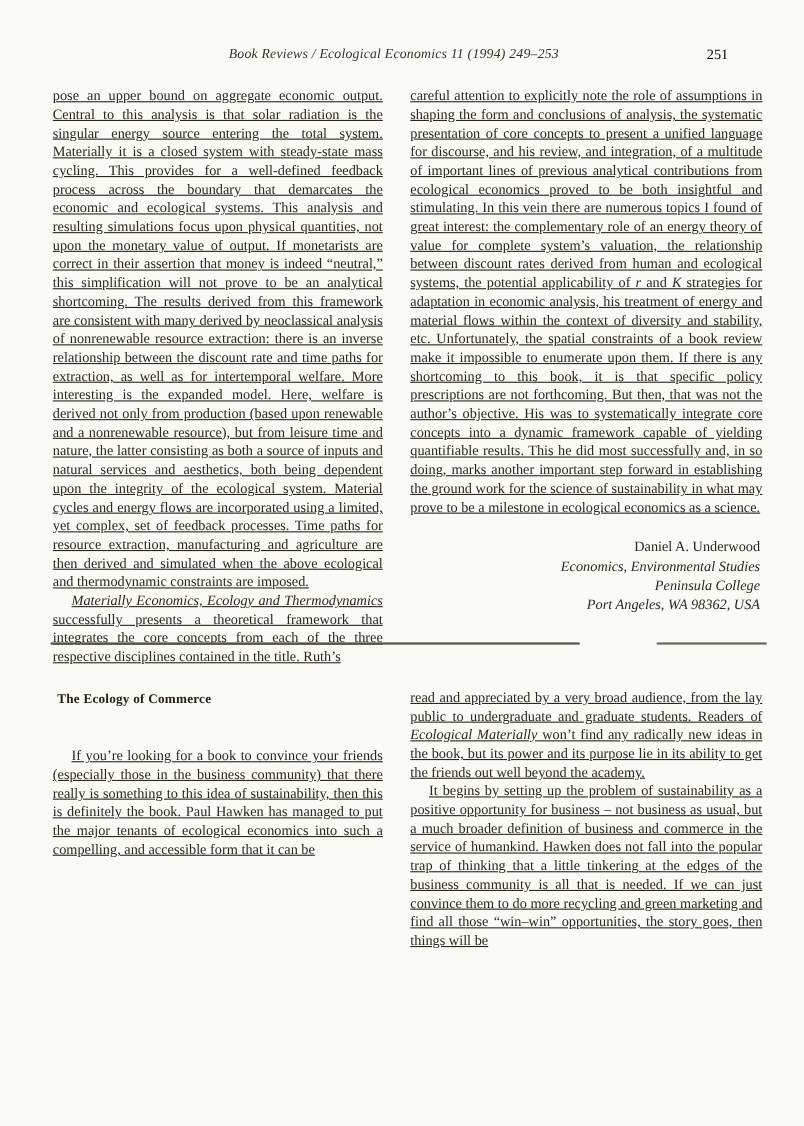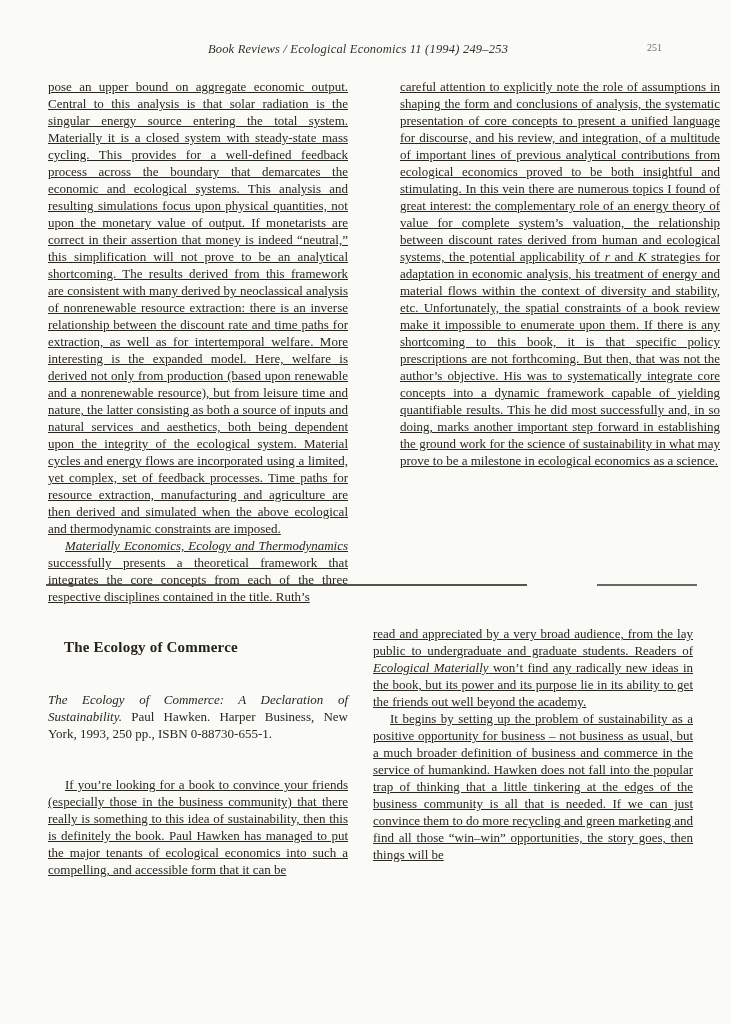--- a/index.html
+++ b/index.html
@@ -19,30 +19,30 @@
     position: absolute; top: 42px; left: 0; width: 716px;
     text-align: center;
     font-style: italic;
     font-size: 12.5px;
     letter-spacing: 0.2px;
     color: #35302a;
   }
   .page-number {
     position: absolute; top: 42px; right: 69px;
     font-style: normal;
-    font-size: 10px;
-    color: #737373;
+    font-size: 13px;
+    color: #000000;
   }
   .col {
     position: absolute;
     font-size: 13px;
     line-height: 17px;
   }
   .r1-left  { left: 48px;  top: 78px;  width: 300px; }
-  .r1-right { left: 373px; top: 78px;  width: 320px; margin-left: 27px; }
+  .r1-right { left: 373px; top: 78px;  width: 320px; }
   .r2-left  { left: 48px;  top: 623px; width: 300px; }
   .r2-right { left: 373px; top: 625px; width: 320px; }
   p.para {
     margin: 0;
     text-align: justify;
     text-justify: inter-word;
     text-decoration: underline;
   }
   .indent { text-indent: 17px; }
   em.btitle { font-style: italic; }
@@ -54,22 +54,22 @@
     font-size: 13px;
   }
   .signature .aff { font-style: italic; }
   .divider {
     position: absolute; top: 584px; height: 2px;
     background: #57524b;
   }
   .divider.seg-a { left: 46px;  width: 481px; }
   .divider.seg-b { left: 597px; width: 100px; background: #6d675f; }
   h2.review-heading {
-    margin: 16px;
-    font-size: 15px;
+    margin: 4px;
+    font-size: 12px;
     font-weight: bold;
     color: #262119;
     letter-spacing: 0.2px;
   }
   p.citation {
     margin: 35px 0 0 0;
     text-align: justify;
     font-size: 13px;
     line-height: 17px;
   }
@@ -89,30 +89,33 @@
     <p class="para">pose an upper bound on aggregate economic output. Central to this analysis is that solar radiation is the singular energy source entering the total system. Materially it is a closed system with steady-state mass cycling. This provides for a well-defined feedback process across the boundary that demarcates the economic and ecological systems. This analysis and resulting simulations focus upon physical quantities, not upon the monetary value of output. If monetarists are correct in their assertion that money is indeed “neutral,” this simplification will not prove to be an analytical shortcoming. The results derived from this framework are consistent with many derived by neoclassical analysis of nonrenewable resource extraction: there is an inverse relationship between the discount rate and time paths for extraction, as well as for intertemporal welfare. More interesting is the expanded model. Here, welfare is derived not only from production (based upon renewable and a nonrenewable resource), but from leisure time and nature, the latter consisting as both a source of inputs and natural services and aesthetics, both being dependent upon the integrity of the ecological system. Material cycles and energy flows are incorporated using a limited, yet complex, set of feedback processes. Time paths for resource extraction, manufacturing and agriculture are then derived and simulated when the above ecological and thermodynamic constraints are imposed.</p>
     <p class="para indent">
       <em class="btitle">Materially Economics, Ecology and Thermodynamics</em><span> successfully presents a theoretical framework that integrates the core concepts from each of the three respective disciplines contained in the title. Ruth’s</span>
     </p>
   </div>
 
   <div class="col r1-right">
     <p class="para">
       <span>careful attention to explicitly note the role of assumptions in shaping the form and conclusions of analysis, the systematic presentation of core concepts to present a unified language for discourse, and his review, and integration, of a multitude of important lines of previous analytical contributions from ecological economics proved to be both insightful and stimulating. In this vein there are numerous topics I found of great interest: the complementary role of an energy theory of value for complete system’s valuation, the relationship between discount rates derived from human and ecological systems, the potential applicability of </span><em class="btitle">r</em><span> and </span><em class="btitle">K</em><span> strategies for adaptation in economic analysis, his treatment of energy and material flows within the context of diversity and stability, etc. Unfortunately, the spatial constraints of a book review make it impossible to enumerate upon them. If there is any shortcoming to this book, it is that specific policy prescriptions are not forthcoming. But then, that was not the author’s objective. His was to systematically integrate core concepts into a dynamic framework capable of yielding quantifiable results. This he did most successfully and, in so doing, marks another important step forward in establishing the ground work for the science of sustainability in what may prove to be a milestone in ecological economics as a science.</span>
     </p>
+    <div class="signature">
+      <div>Daniel A. Underwood</div>
+      <div class="aff">Economics, Environmental Studies</div>
+      <div class="aff">Peninsula College</div>
+      <div class="aff">Port Angeles, WA 98362, USA</div>
+    </div>
   </div>
 
   <div class="divider seg-a"></div>
   <div class="divider seg-b"></div>
 
   <div class="col r2-left">
     <h2 class="review-heading">The Ecology of Commerce</h2>
-    <p class="citation">
-      <em class="btitle">The Ecology of Commerce: A Declaration of Sustainability.</em><span> Paul Hawken. Harper Business, New York, 1993, 250 pp., ISBN 0-88730-655-1.</span>
-    </p>
     <p class="para indent first-body">If you’re looking for a book to convince your friends (especially those in the business community) that there really is something to this idea of sustainability, then this is definitely the book. Paul Hawken has managed to put the major tenants of ecological economics into such a compelling, and accessible form that it can be</p>
   </div>
 
   <div class="col r2-right">
     <p class="para">
       <span>read and appreciated by a very broad audience, from the lay public to undergraduate and graduate students. Readers of </span><em class="btitle">Ecological Materially</em><span> won’t find any radically new ideas in the book, but its power and its purpose lie in its ability to get the friends out well beyond the academy.</span>
     </p>
     <p class="para indent">It begins by setting up the problem of sustainability as a positive opportunity for business – not business as usual, but a much broader definition of business and commerce in the service of humankind. Hawken does not fall into the popular trap of thinking that a little tinkering at the edges of the business community is all that is needed. If we can just convince them to do more recycling and green marketing and find all those “win–win” opportunities, the story goes, then things will be</p>
   </div>
 

